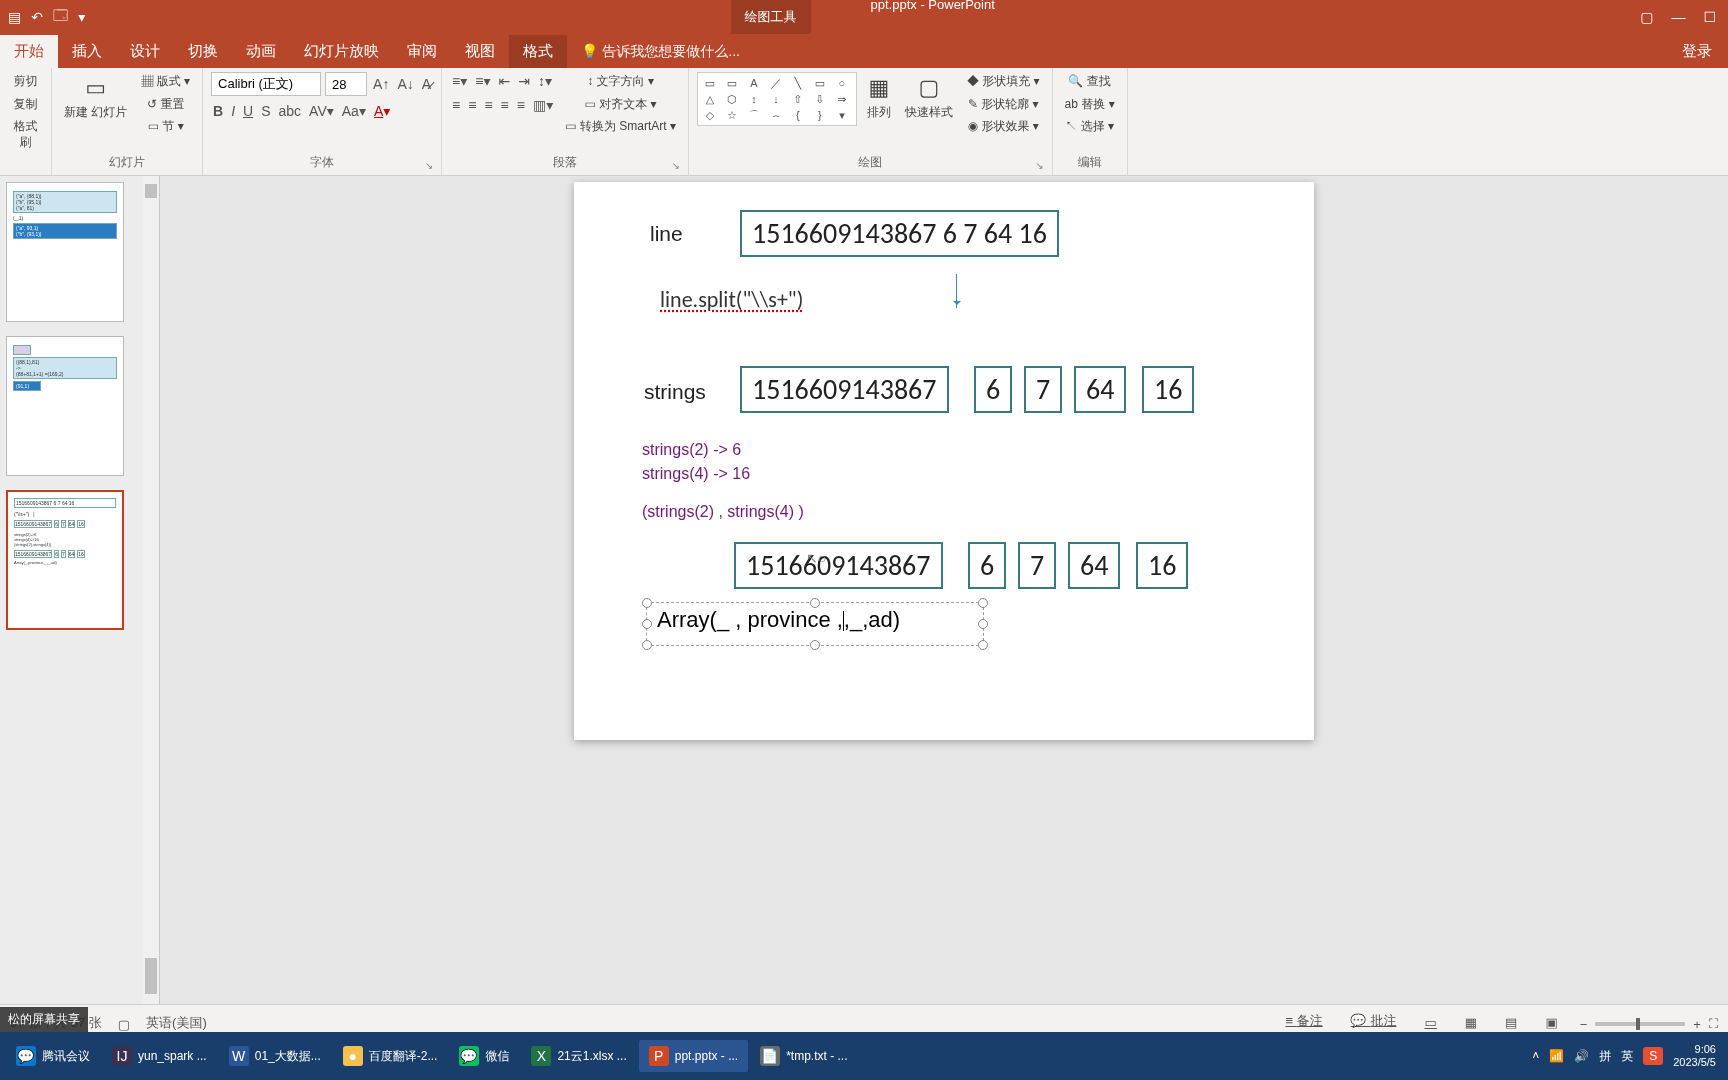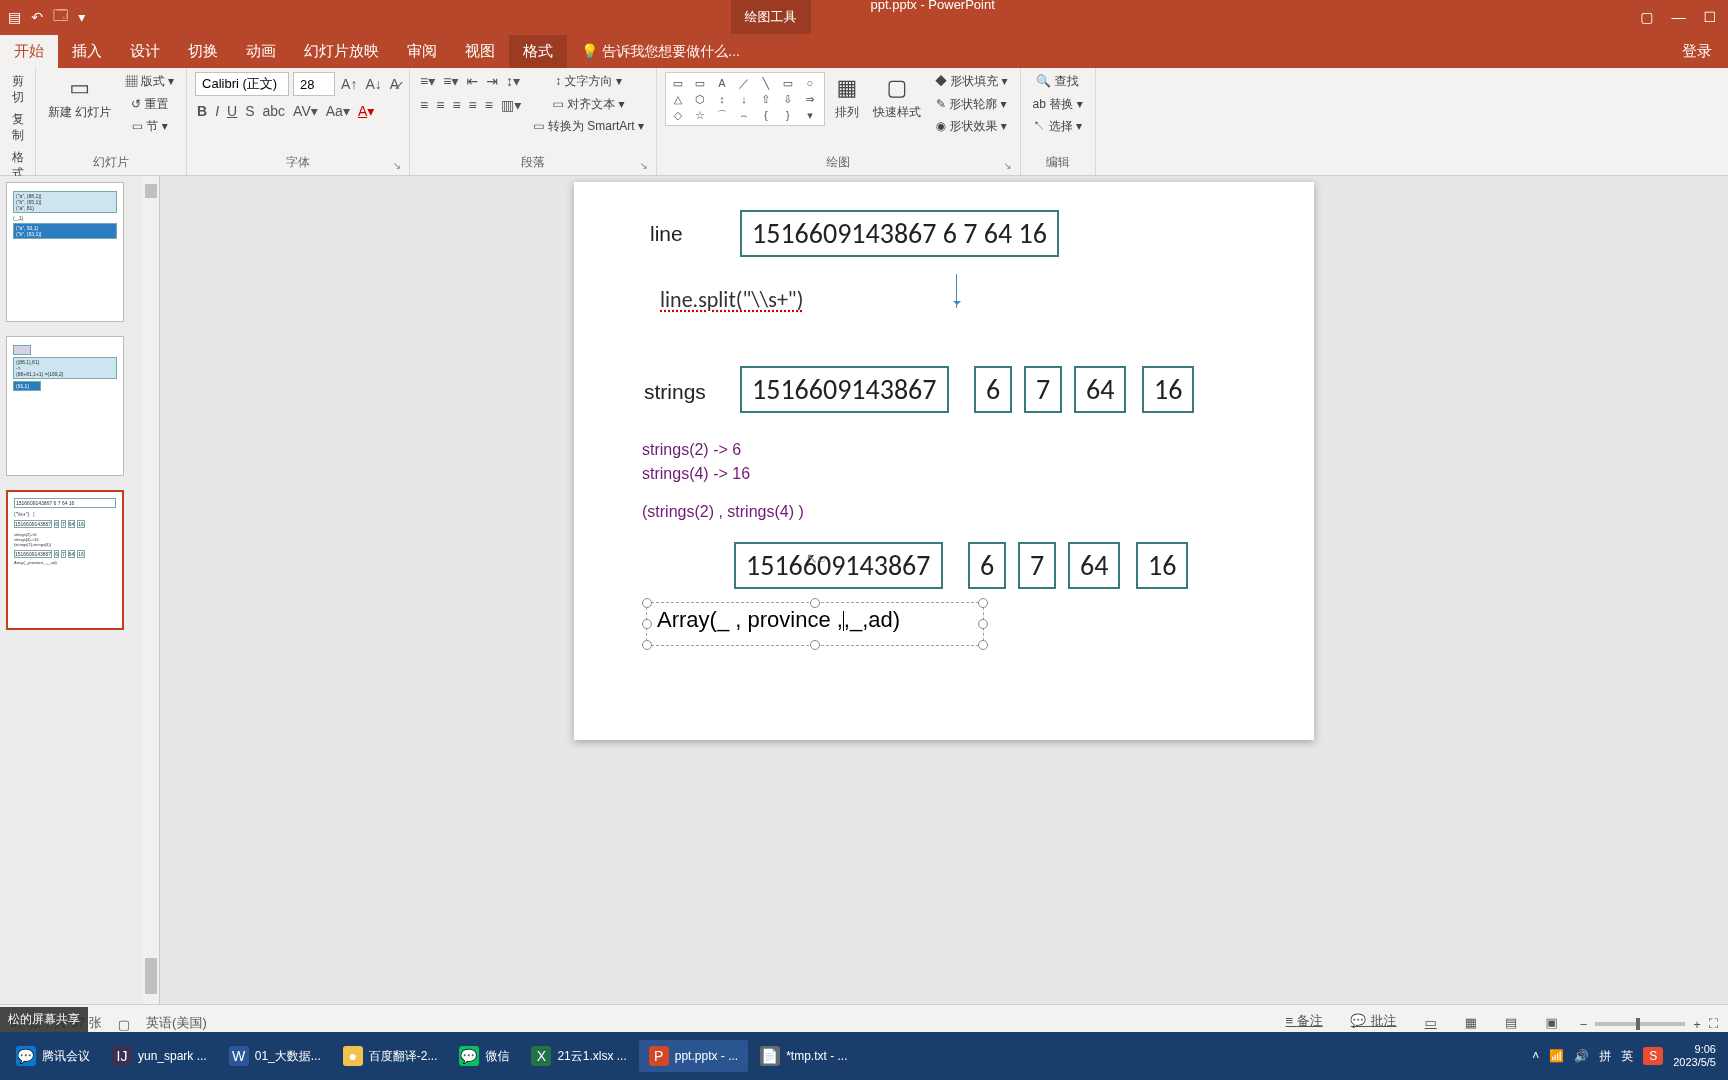--- a/index.html
+++ b/index.html
@@ -123,21 +123,21 @@
   <div class="tab">动画</div>
   <div class="tab">幻灯片放映</div>
   <div class="tab">审阅</div>
   <div class="tab">视图</div>
   <div class="tab contextual">格式</div>
   <div class="tell-me">告诉我您想要做什么...</div>
   <div class="login">登录</div>
 </div>
 
 <div class="ribbon">
-  <div class="rgroup" style="width:36px;">
+  <div class="rgroup" style="width:52px;">
     <div class="body">
         <div class="col">
       <div class="rbtn">剪切</div>
       <div class="rbtn">复制</div>
       <div class="rbtn">格式刷</div>
     </div>
       </div>
     <div class="gtitle"></div>
   </div>
 
@@ -154,21 +154,21 @@
         <div class="rbtn">▭ <span>节</span> ▾</div>
       </div>
     </div>
     <div class="gtitle">幻灯片</div>
   </div>
 
   <div class="rgroup">
     <div class="body">
         <div class="col" style="gap:6px;">
       <div class="row">
-        <input class="font-sel" style="width: 94px;" value="Calibri (正文)">
+        <input class="font-sel" style="width: 110px;" value="Calibri (正文)">
         <input class="font-sel" style="width: 42px;" value="28">
         <span class="icon-sm">A↑</span>
         <span class="icon-sm">A↓</span>
         <span class="icon-sm">A̷</span>
       </div>
       <div class="row">
         <span class="icon-sm"><b>B</b></span>
         <span class="icon-sm"><i>I</i></span>
         <span class="icon-sm"><u>U</u></span>
         <span class="icon-sm">S</span>

